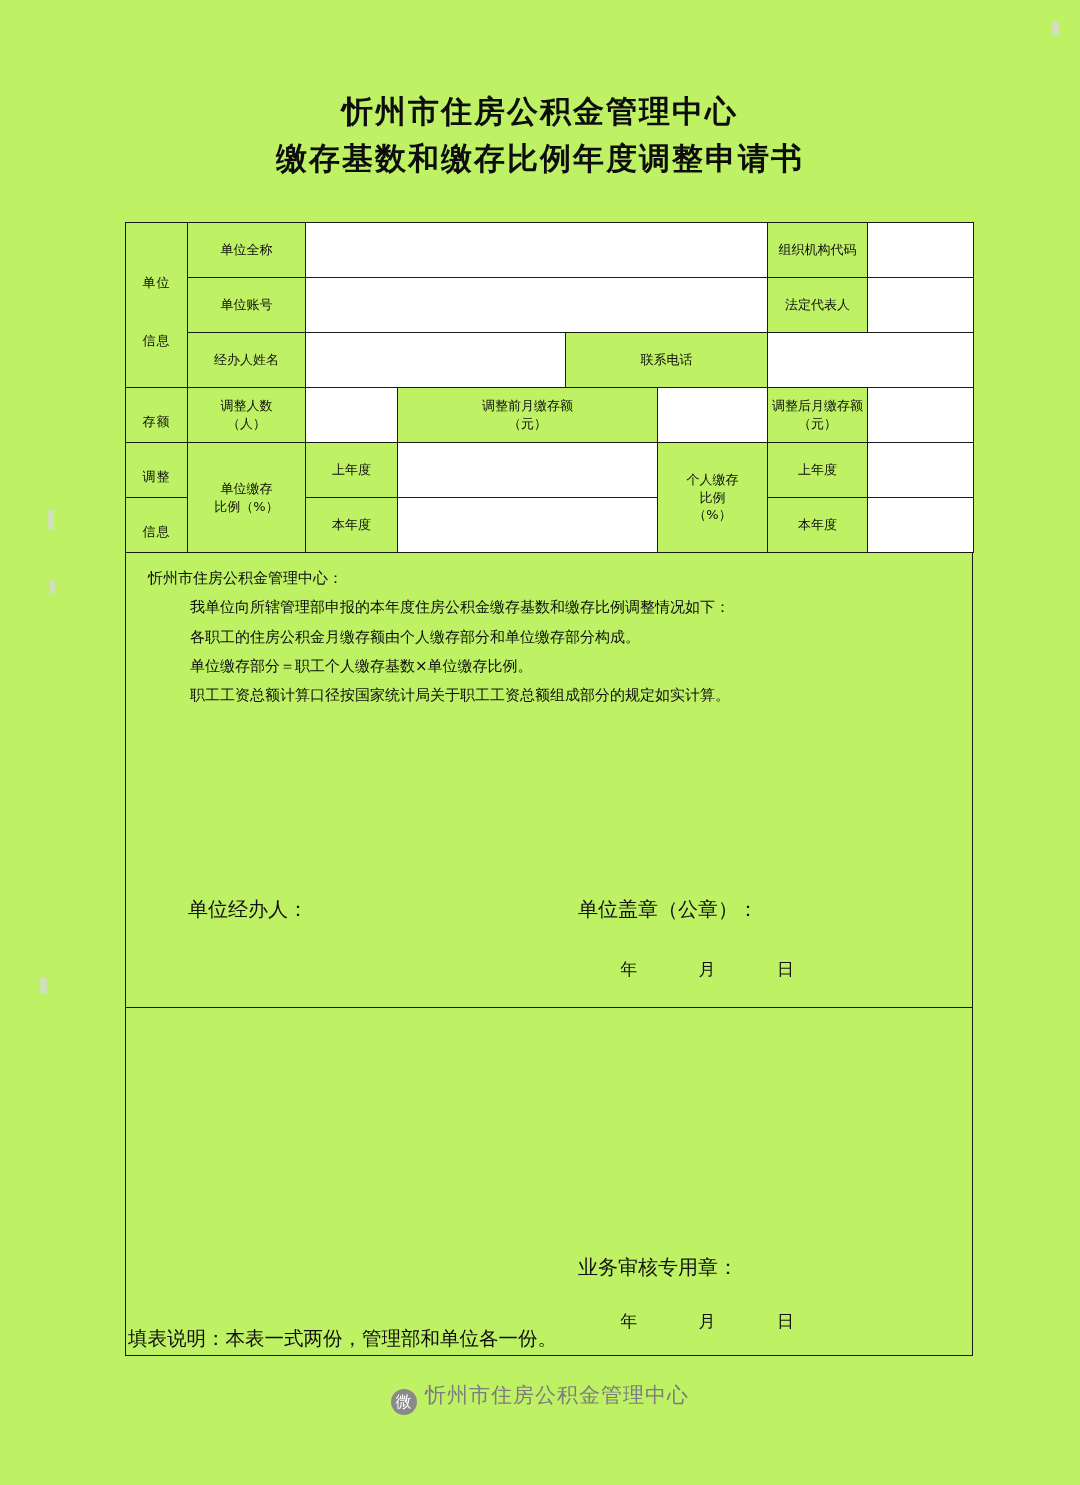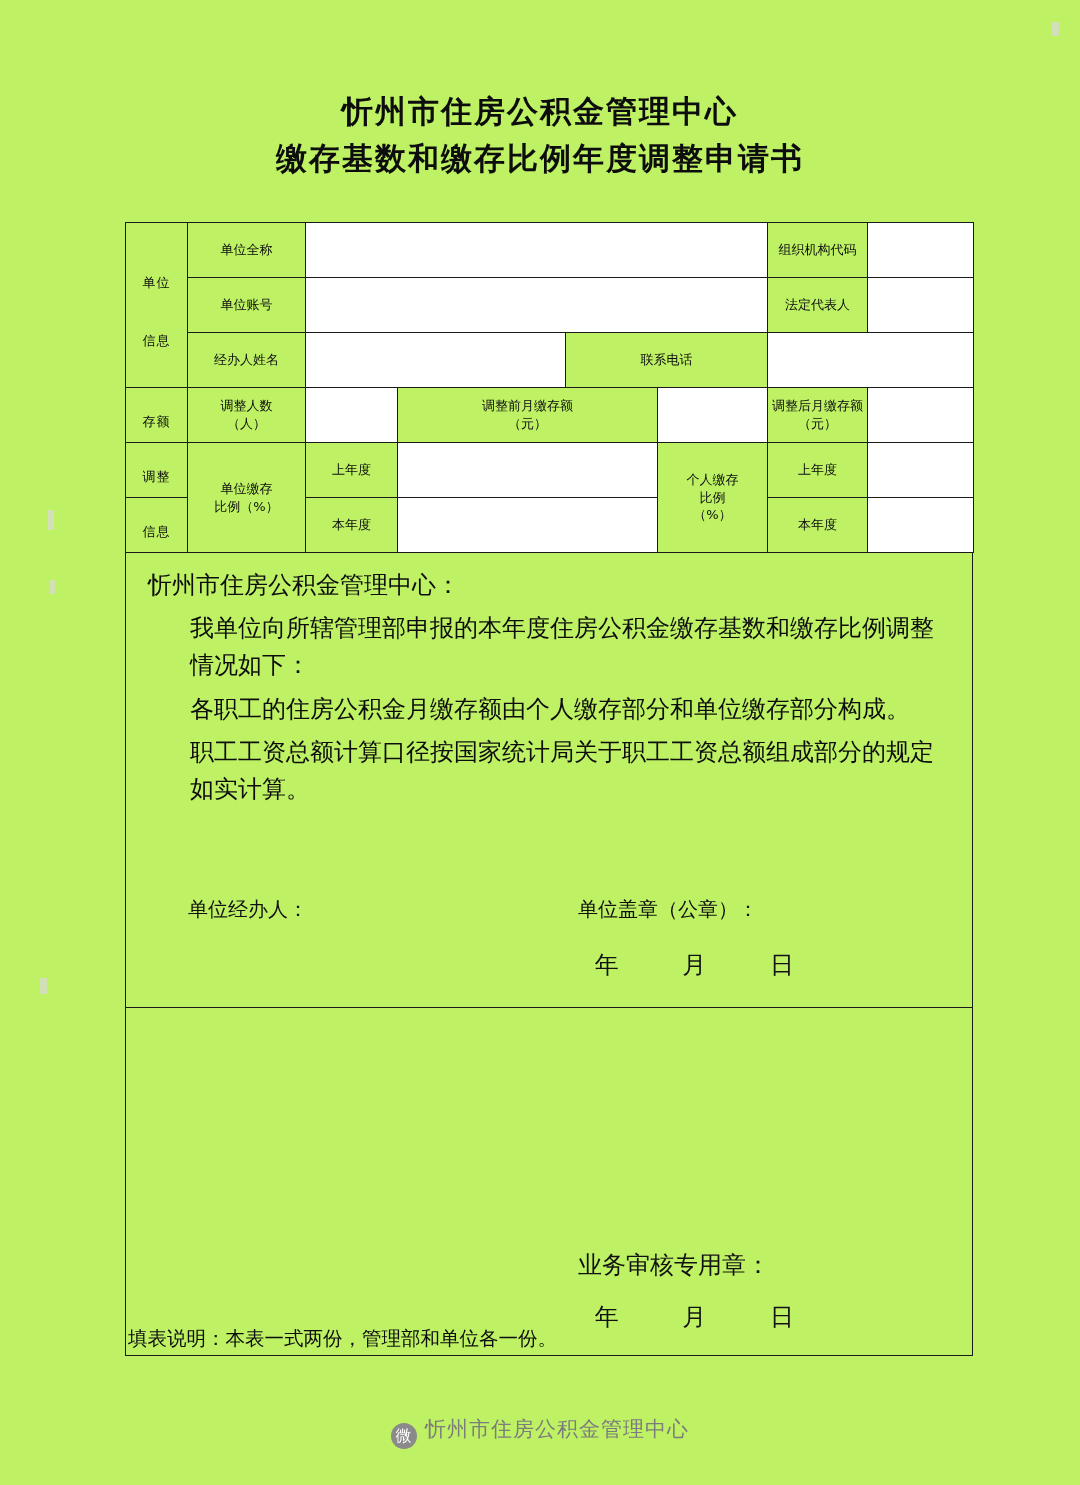--- a/index.html
+++ b/index.html
@@ -76,73 +76,73 @@
   .statement {
     border: 1.5px solid #1a1a1a;
     border-top: none;
     min-height: 455px;
     position: relative;
     padding: 14px 18px 10px 22px;
     box-sizing: border-box;
   }
   .statement p {
     margin: 0 0 6px 0;
-    font-size: 24px;
+    font-size: 15px;
     line-height: 1.55;
     color: #0d0d0d;
   }
   .indent { padding-left: 42px; }
   .sign-row {
     position: absolute;
     left: 62px;
     right: 30px;
     bottom: 84px;
     display: flex;
     margin-top: 43px;
   }
   .sign-row .a { width: 390px; font-size: 20px; }
   .sign-row .b { font-size: 20px; }
   .date-row {
     position: absolute;
     right: 150px;
     bottom: 26px;
-    font-size: 24px;
+    font-size: 17px;
     letter-spacing: 28px;
   }
 
   
   .office {
     border: 1.5px solid #1a1a1a;
     border-top: none;
     height: 348px;
     position: relative;
     box-sizing: border-box;
   }
   .office .sign-row { bottom: 110px; }
   .office .extra {
     position: absolute;
     left: 452px;
     bottom: 74px;
-    font-size: 24px;
+    font-size: 20px;
   }
   .office .date-row { bottom: 22px; }
 
   .footnote {
     position: absolute;
     left: 128px;
     top: 1325px;
     font-size: 19.5px;
     color: #0d0d0d;
   }
 
   .watermark {
     position: absolute;
     left: 0;
     right: 0;
-    top: 1415px;
+    top: 1381px;
     text-align: center;
     color: #7c7c7c;
     font-size: 21px;
     letter-spacing: 1px;
   }
   .wm-badge {
     display: inline-block;
     width: 26px;
     height: 26px;
     border-radius: 50%;
@@ -257,20 +257,21 @@
           <td>本年度</td>
           <td class="blank"></td>
         </tr>
       </tbody>
     </table>
 
     <div class="statement">
       <p>忻州市住房公积金管理中心：</p>
       <p class="indent">我单位向所辖管理部申报的本年度住房公积金缴存基数和缴存比例调整情况如下：</p>
       <p class="indent">各职工的住房公积金月缴存额由个人缴存部分和单位缴存部分构成。</p>
+      <p class="indent">单位缴存部分＝职工个人缴存基数×单位缴存比例。</p>
       <p class="indent">职工工资总额计算口径按国家统计局关于职工工资总额组成部分的规定如实计算。</p>
 
       <div class="sign-row">
         <div class="a">单位经办人：</div>
         <div class="b">单位盖章（公章）：</div>
       </div>
       <div class="date-row">年        月        日</div>
     </div>
 
     <div class="office">

